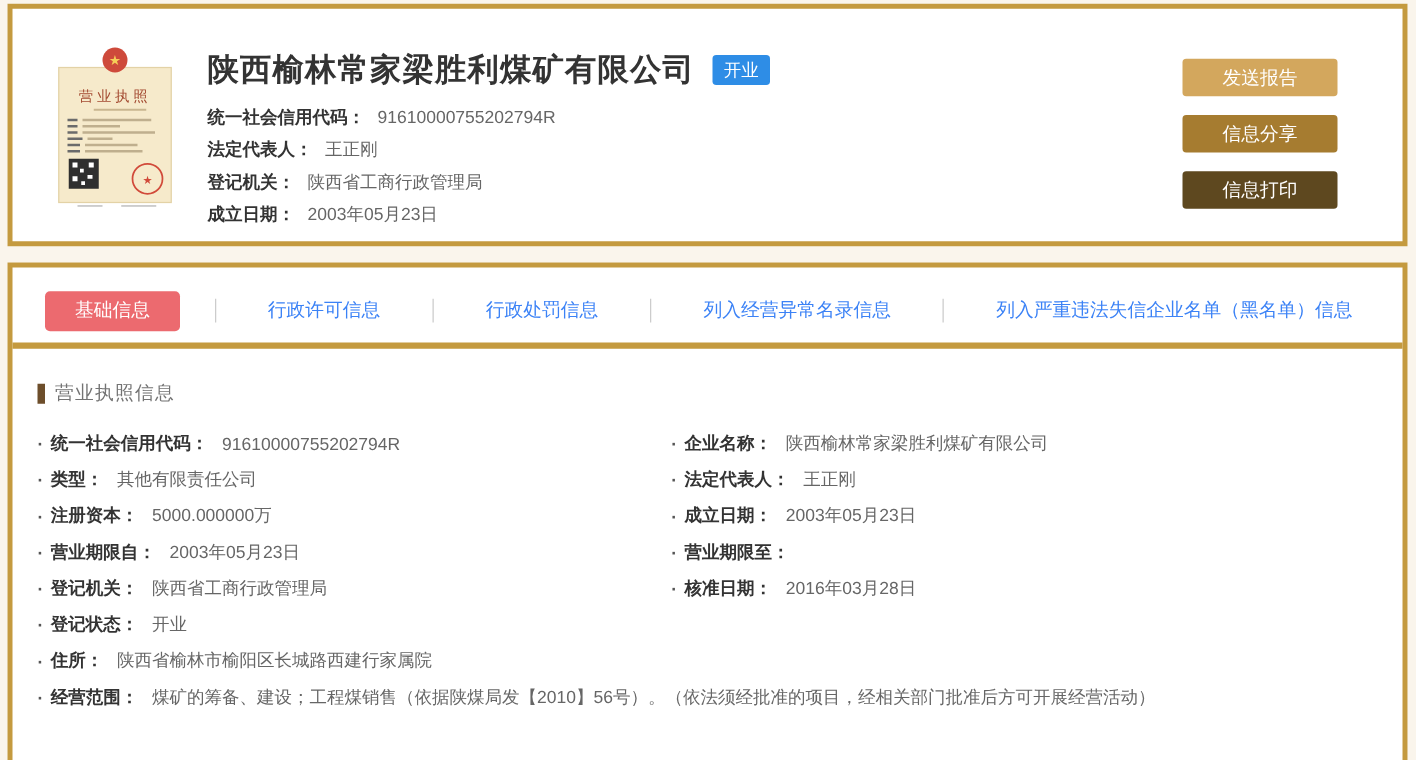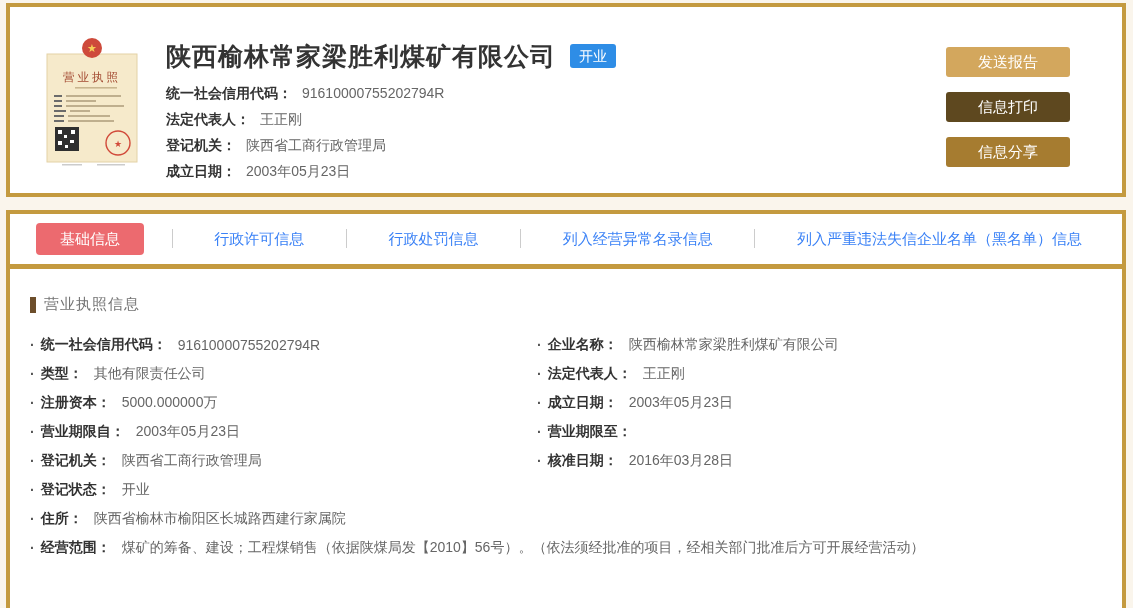--- a/index.html
+++ b/index.html
@@ -37,21 +37,21 @@
     font-family:"Liberation Sans","DejaVu Sans",sans-serif;
     text-align:center;padding:0;
   }
   .gbtn.b1{background:#d3a75d;}
   .gbtn.b2{background:#a67c30;}
   .gbtn.b3{background:#5e481f;}
 
   
   .tabs-row{
     display:flex;align-items:center;justify-content:space-between;
-    padding:8px 26px 9px 26px;height:33px;
+    padding:18px 26px 9px 26px;height:33px;
   }
   .tab{
     font-size:15px;color:#3b82f6;cursor:pointer;white-space:nowrap;
     padding:7px 14px;line-height:18px;
   }
   .tab.active{
     background:#ec6a6f;color:#fff;border-radius:4px;padding:7px 24px;
   }
   .tab-divider{width:1px;height:19px;background:#ccc;flex:0 0 auto;}
   .gold-rule{height:5px;background:#c49a3f;}
@@ -126,22 +126,22 @@
           <span class="hlabel">登记机关：</span><span class="hval">陕西省工商行政管理局</span>
         </div>
         <div class="hfield">
           <span class="hlabel">成立日期：</span><span class="hval">2003年05月23日</span>
         </div>
       </div>
     </div>
 
     <div class="btn-col">
       <button class="gbtn b1">发送报告</button>
+      <button class="gbtn b2">信息分享</button>
       <button class="gbtn b3">信息打印</button>
-      <button class="gbtn b2">信息分享</button>
     </div>
   </div>
 </div>
 
 <div class="panel panel-main">
   <div class="tabs-row">
     <div class="tab active">基础信息</div>
     <div class="tab-divider"></div>
     <div class="tab">行政许可信息</div>
     <div class="tab-divider"></div>

